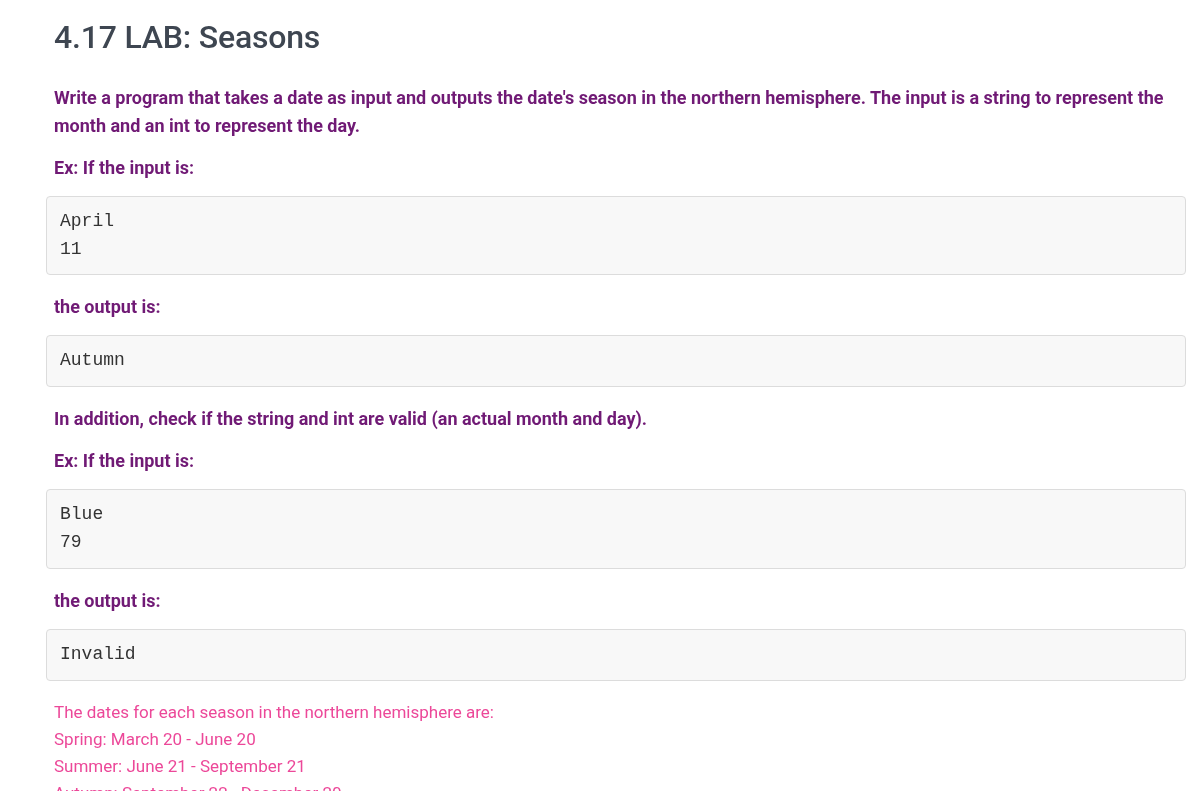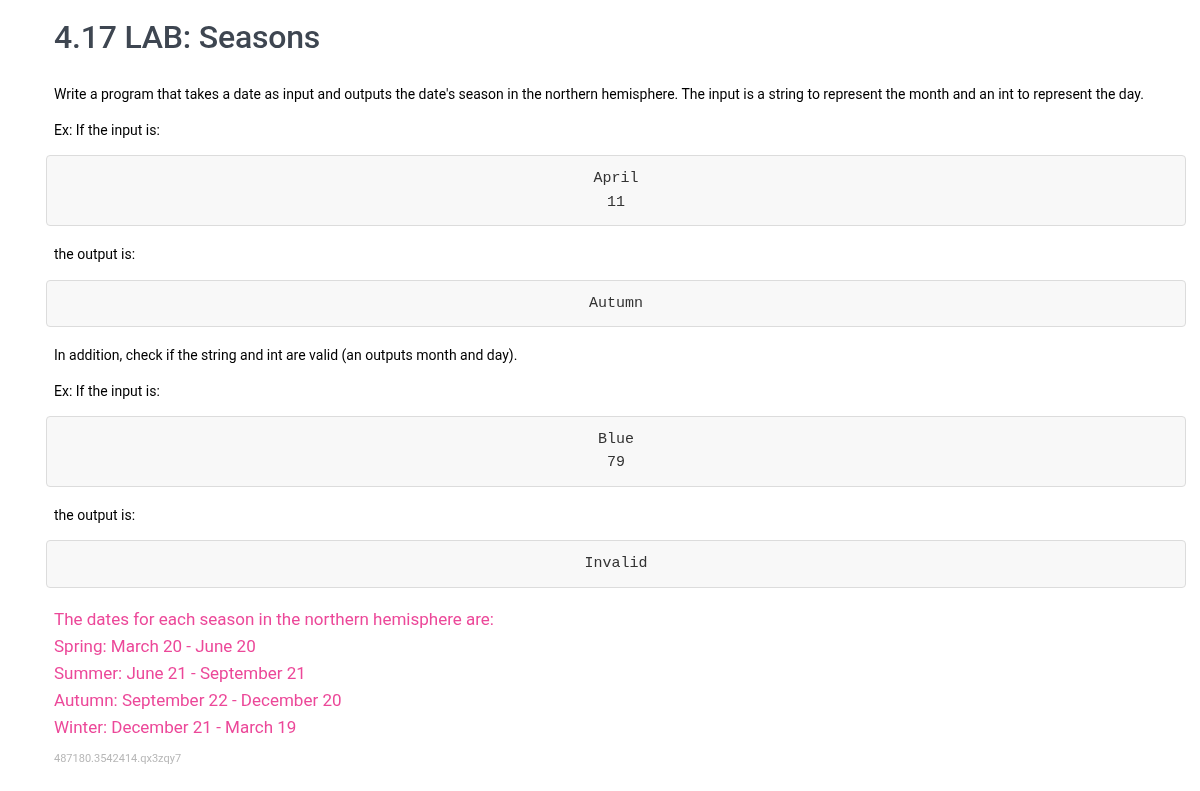--- a/index.html
+++ b/index.html
@@ -18,45 +18,44 @@
   }
   h1.title {
     font-size: 32px;
     font-weight: 500;
     color: #3e4651;
     margin-top: 2px;
     margin-bottom: 28px;
     letter-spacing: -0.2px;
   }
   p.body-text {
-    font-size: 14px;
+    font-size: 18px;
     line-height: 1.55;
-    color: #000000;
+    color: #701a75;
     margin-bottom: 14px;
-    font-weight: 400;
+    font-weight: 700;
   }
   p.seasons {
     font-size: 17px;
     line-height: 1.6;
     color: #ec4899;
     font-weight: 400;
     white-space: pre-line;
   }
   pre.code-block {
     background: #f8f8f8;
     border: 1px solid #dcdcdc;
     border-radius: 4px;
     padding: 11px 13px;
     font-family: "Courier New", Courier, monospace;
-    font-size: 15px;
+    font-size: 18px;
     line-height: 1.55;
     color: #333;
     margin: 8px 0 18px 0;
     white-space: pre;
-    text-align: center;
   }
   .footer-id {
     font-size: 11px;
     color: #b7b7b7;
     margin-top: 10px;
     font-family: -apple-system, BlinkMacSystemFont, "Segoe UI", Roboto, sans-serif;
   }
 </style>
 </head>
 <body>
@@ -67,21 +66,21 @@
 
 <p class="body-text">Ex: If the input is:</p>
 
 <pre class="code-block">April
 11</pre>
 
 <p class="body-text">the output is:</p>
 
 <pre class="code-block">Autumn</pre>
 
-<p class="body-text">In addition, check if the string and int are valid (an outputs month and day).</p>
+<p class="body-text">In addition, check if the string and int are valid (an actual month and day).</p>
 
 <p class="body-text">Ex: If the input is:</p>
 
 <pre class="code-block">Blue
 79</pre>
 
 <p class="body-text">the output is:</p>
 
 <pre class="code-block">Invalid</pre>
 

